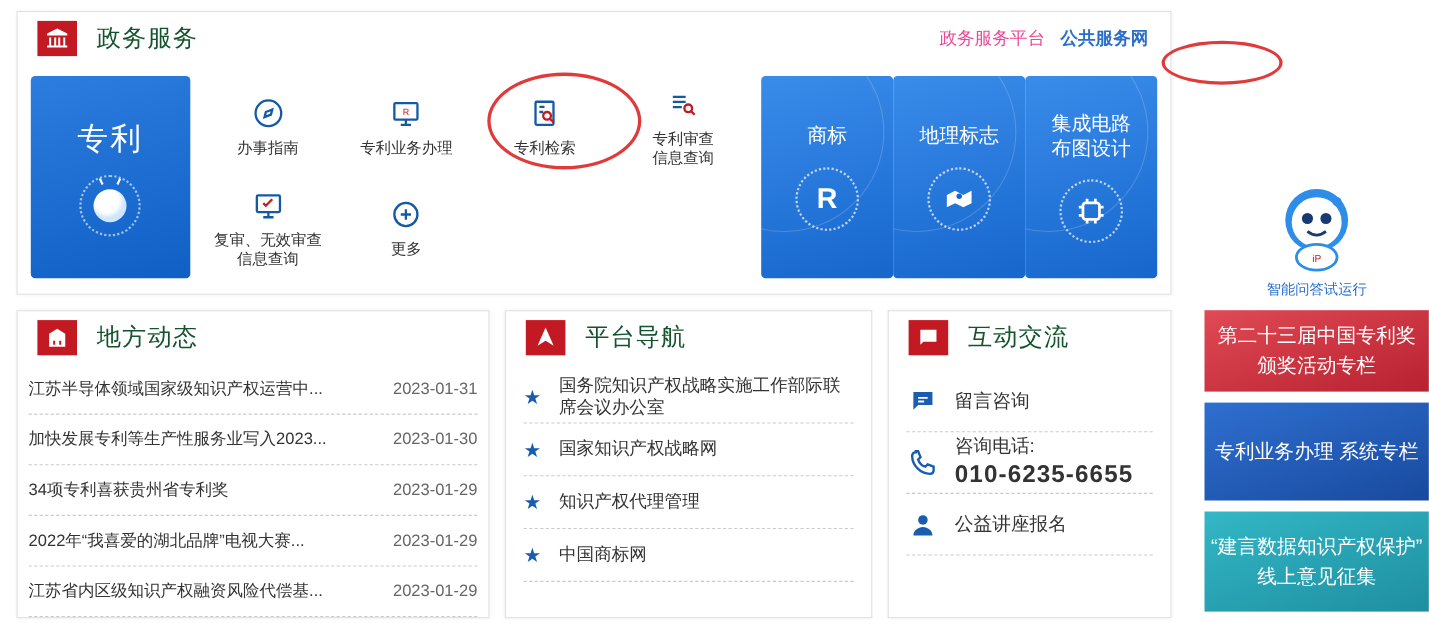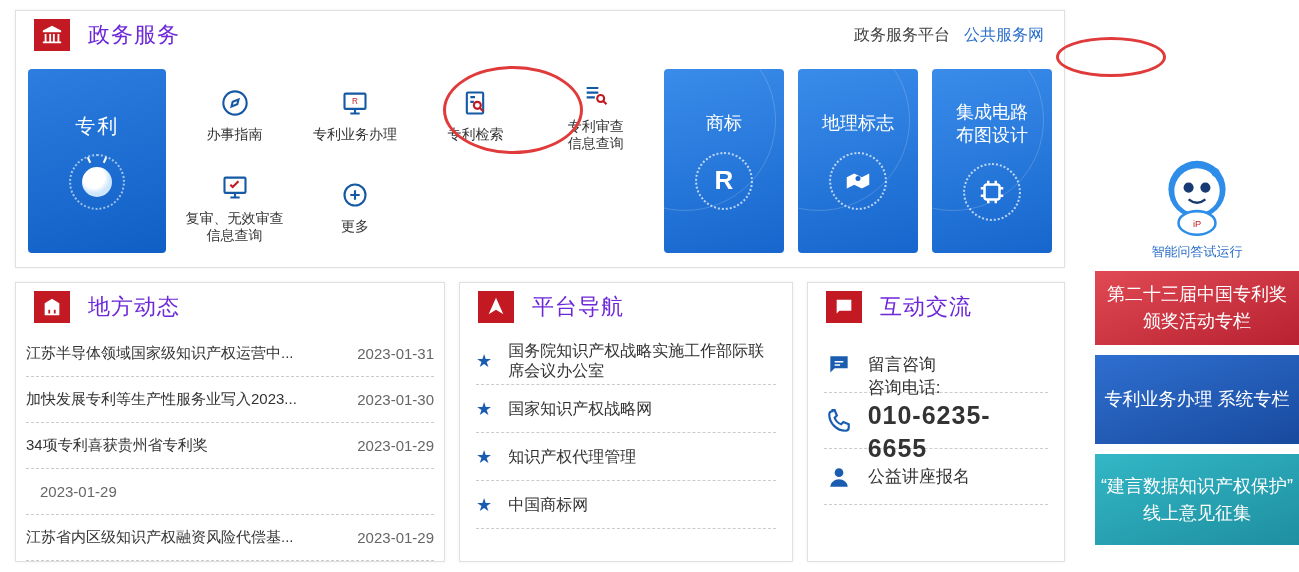--- a/index.html
+++ b/index.html
@@ -3,41 +3,41 @@
 <meta charset="utf-8">
 <style>
 *{margin:0;padding:0;box-sizing:border-box;font-family:"Microsoft YaHei","PingFang SC",sans-serif}
 body{background:#fff;width:1299px;height:572px;overflow:hidden;position:relative}
 .main-container{padding:10px 15px 0 15px;width:1080px}
 .panel{border:1px solid #e0e0e0;background:#fff;margin-bottom:14px;box-shadow:0 0 4px rgba(0,0,0,.05)}
 
 .section-header{display:flex;align-items:center;height:48px;position:relative;padding-left:18px}
 .header-icon-box{width:36px;height:32px;background:#c31922;display:flex;align-items:center;justify-content:center;color:#fff}
 .header-icon-box svg{width:22px;height:22px;fill:#fff}
-.header-title{font-size:22px;color:#6d28d9;font-weight:400;margin-left:18px;letter-spacing:1px}
+.header-title{font-size:22px;color:#14532d;font-weight:400;margin-left:18px;letter-spacing:1px}
 .header-right{margin-left:auto;display:flex;gap:14px;padding-right:20px}
-.header-right a{font-size:16px;color:#404040;text-decoration:none}
-.header-right a.highlight{color:#2a6ec9;font-weight:400}
+.header-right a{font-size:16px;color:#ec4899;text-decoration:none}
+.header-right a.highlight{color:#2a6ec9;font-weight:700}
 
 .gov-body{display:flex;padding:10px 12px 14px 12px;gap:8px}
 .gov-left{width:146px;height:184px;background:linear-gradient(165deg,#2d7de0 0%,#0f5fc5 100%);border-radius:4px;color:#fff;display:flex;flex-direction:column;align-items:center;justify-content:center}
-.gov-left-label{font-size:20px;letter-spacing:2px;margin-bottom:14px}
+.gov-left-label{font-size:28px;letter-spacing:2px;margin-bottom:14px}
 .gov-left-iconwrap{width:56px;height:56px;border:2px dotted rgba(255,255,255,.6);border-radius:50%;display:flex;align-items:center;justify-content:center}
 .gov-left-iconwrap .bulb{width:30px;height:30px;border-radius:50%;background:radial-gradient(circle at 40% 35%,#fff 0%,#fff 40%,#cfe6ff 60%);position:relative}
 .gov-left-iconwrap .bulb::before,.gov-left-iconwrap .bulb::after{content:"";position:absolute;background:#fff;width:2px;height:6px;top:-10px}
 .gov-left-iconwrap .bulb::before{left:6px;transform:rotate(-25deg)}
 .gov-left-iconwrap .bulb::after{right:6px;transform:rotate(25deg)}
 
 .gov-grid{display:grid;grid-template-columns:repeat(4,1fr);grid-template-rows:repeat(2,1fr);width:508px}
 .gov-item{display:flex;flex-direction:column;align-items:center;justify-content:center;font-size:14px;color:#333;padding:6px 0;position:relative}
 .gov-item .icon-box{width:34px;height:34px;display:flex;align-items:center;justify-content:center;margin-bottom:6px}
 .gov-item .icon-box svg{width:28px;height:28px;stroke:#1559a4;fill:none;stroke-width:1.8}
 .gov-item .label{text-align:center;line-height:1.25;white-space:pre-line}
 
-.gov-right-cards{display:flex;gap:14px}
+.gov-right-cards{display:flex;gap:0}
 .gov-card{width:120px;height:184px;background:linear-gradient(165deg,#3a8cea 0%,#1666cd 100%);border-radius:4px;color:#fff;display:flex;flex-direction:column;align-items:center;justify-content:center;position:relative;overflow:hidden}
 .gov-card::before{content:"";position:absolute;width:180px;height:180px;border:1px solid rgba(255,255,255,.18);border-radius:50%;top:-40px;left:-70px}
 .gov-card .t{font-size:18px;margin-bottom:16px;text-align:center;line-height:1.3;white-space:pre-line}
 .gov-card .ic{width:58px;height:58px;border:2px dotted rgba(255,255,255,.7);border-radius:50%;display:flex;align-items:center;justify-content:center;font-size:26px;font-weight:700}
 .gov-card .ic svg{width:30px;height:30px;fill:#fff}
 
 .red-ellipse{position:absolute;border:3px solid #e03a3a;border-radius:50%;pointer-events:none}
 .re1{width:140px;height:88px;left:427px;top:55px}
 .re2{width:110px;height:40px;left:1040px;top:26px}
 
@@ -52,23 +52,23 @@
 .nav-list{padding:6px 16px}
 .nav-row{display:flex;align-items:center;height:48px;border-bottom:1px dashed #ccc;font-size:16px;color:#333}
 .nav-row .star{color:#1a5db0;margin-right:16px;font-size:18px}
 .nav-row .txt{line-height:1.25}
 
 .int-list{padding:6px 16px}
 .int-row{display:flex;align-items:center;height:56px;border-bottom:1px dashed #ccc;font-size:17px;color:#333}
 .int-row .icn{width:30px;height:30px;margin-right:14px;display:flex;align-items:center;justify-content:center}
 .int-row .icn svg{width:26px;height:26px;fill:#1a5db0}
 .int-row .mult{line-height:1.3}
-.int-row .phone{font-size:25px;font-weight:700;letter-spacing:1px}
-
-.right-rail{position:absolute;right:0;top:153px;width:204px}
+.int-row .phone{font-size:22px;font-weight:700;letter-spacing:1px}
+
+.right-rail{position:absolute;right:0;top:164px;width:204px}
 .mascot{width:86px;height:86px;margin:0 auto 4px;display:flex;align-items:center;justify-content:center}
 .mascot svg{width:84px;height:84px}
 .mascot-label{text-align:center;color:#2a6ec9;font-size:13px;margin-bottom:10px}
 .rail-card{width:100%;color:#fff;text-align:center;display:flex;flex-direction:column;align-items:center;justify-content:center;margin-bottom:10px;padding:19px 6px;font-size:18px;line-height:1.5}
 .rc1{background:linear-gradient(160deg,#e04a54 0%,#b82130 100%);height:74px}
 .rc2{background:linear-gradient(160deg,#2f6fd0 0%,#184a9e 100%);height:89px}
 .rc3{background:linear-gradient(160deg,#33b7c6 0%,#1e8fa0 100%);height:91px}
 </style>
 </head>
 <body>
@@ -210,20 +210,21 @@
           </div>
           <div class="news-row">
             <span class="title">加快发展专利等生产性服务业写入2023...</span>
             <span class="date">2023-01-30</span>
           </div>
           <div class="news-row">
             <span class="title">34项专利喜获贵州省专利奖</span>
             <span class="date">2023-01-29</span>
           </div>
           <div class="news-row">
+            <span class="title">2022年“我喜爱的湖北品牌”电视大赛...</span>
             <span class="date">2023-01-29</span>
           </div>
           <div class="news-row">
             <span class="title">江苏省内区级知识产权融资风险代偿基...</span>
             <span class="date">2023-01-29</span>
           </div>
         </div>
     </div>
 
     <div class="panel col">

